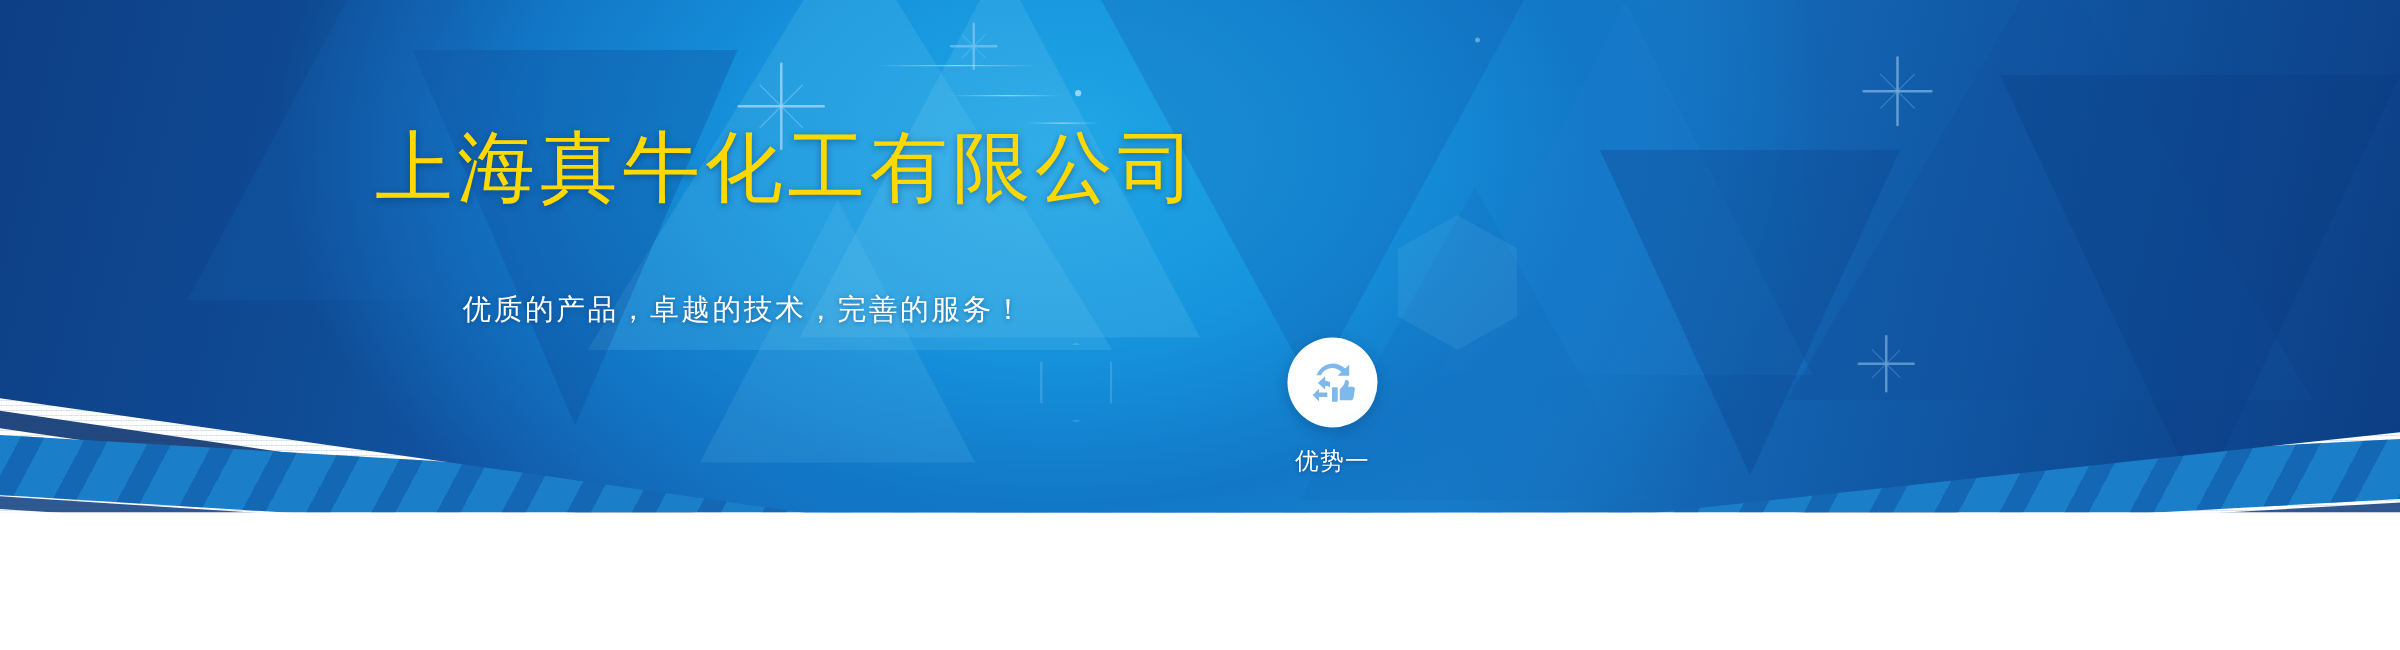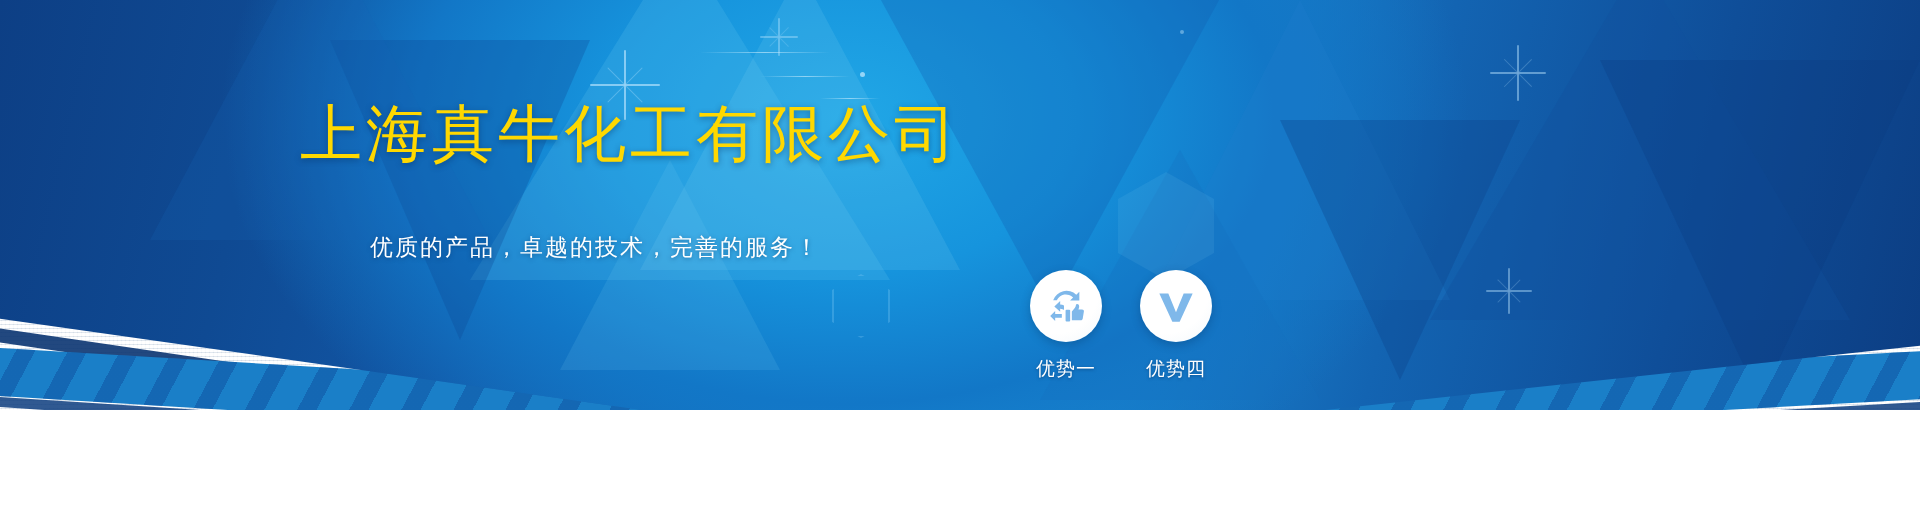--- a/index.html
+++ b/index.html
@@ -155,21 +155,21 @@
     position:absolute;left:370px;top:196px;
     font-size:23px;letter-spacing:2px;color:#ffffff;
     text-shadow:0 1px 4px rgba(4,45,96,.5);
     white-space:nowrap;
     margin-top:36px;
   }
 
   
   .advantages{
     position:absolute;left:1030px;top:270px;
-    display:flex;gap:38px;align-items:flex-start;
+    display:flex;gap:60px;align-items:flex-start;
   }
   .adv{width:72px;display:flex;flex-direction:column;align-items:center;}
   .adv .bubble{
     width:72px;height:72px;border-radius:50%;
     background:radial-gradient(circle at 35% 28%,#ffffff 0%,#ffffff 62%,#f2f7fb 100%);
     box-shadow:0 3px 10px rgba(3,38,84,.28);
     display:flex;align-items:center;justify-content:center;
   }
   .adv .bubble svg{width:40px;height:40px;display:block;}
   .adv .lbl{
@@ -254,23 +254,15 @@
           <path d="M10 24.5 17 31v-3.8c2.2.2 3.6.7 4.6 1.5v-5.3c-1.2-.6-2.7-1-4.6-1.1V18z" fill="#7fb8ea"></path>
           <rect x="23.5" y="28.5" width="5.5" height="14" rx="1.1" fill="#7fb8ea"></rect>
           <path d="M31 30.6c1.1-1.2 3.6-3.8 4.4-5.6.6-1.4.2-3.4 1.9-3.4 1.8 0 2.6 1.6 2.5 3.2-.1 1.4-.9 3.3-.9 3.3h4.4c1.4 0 2.4 1 2.2 2.3l-1.4 8.5c-.2 1.3-1.1 2.2-2.4 2.2H31z" fill="#7fb8ea"></path>
         </svg>
       </div>
       <div class="lbl">优势一</div>
     </div>
 
 
 
-    <div class="adv">
-      <div class="bubble">
-        <svg viewBox="0 0 48 48">
-          <path d="M4 9h10.8L24 31.6 33.2 9H44L28.4 43h-8.8z" fill="#7fb8ea"></path>
-        </svg>
-      </div>
-      <div class="lbl">优势四</div>
-    </div>
 
   </div>
 </div>
 
 </body></html>

